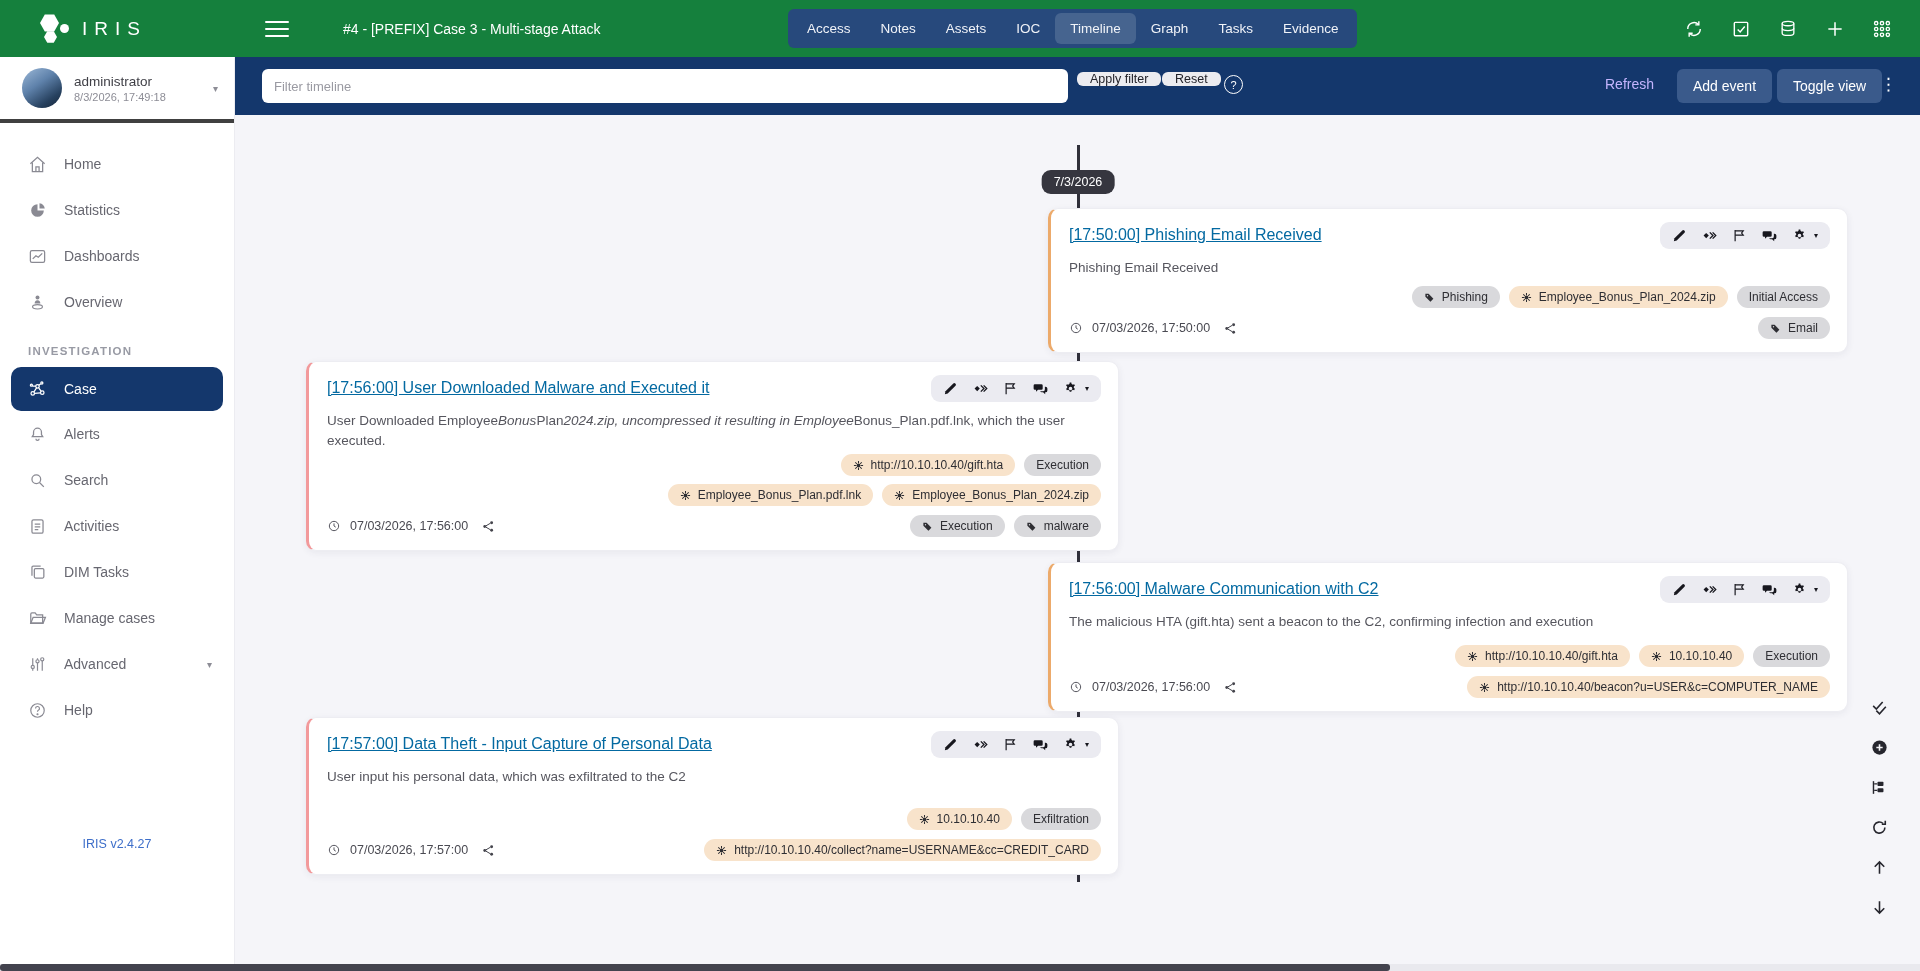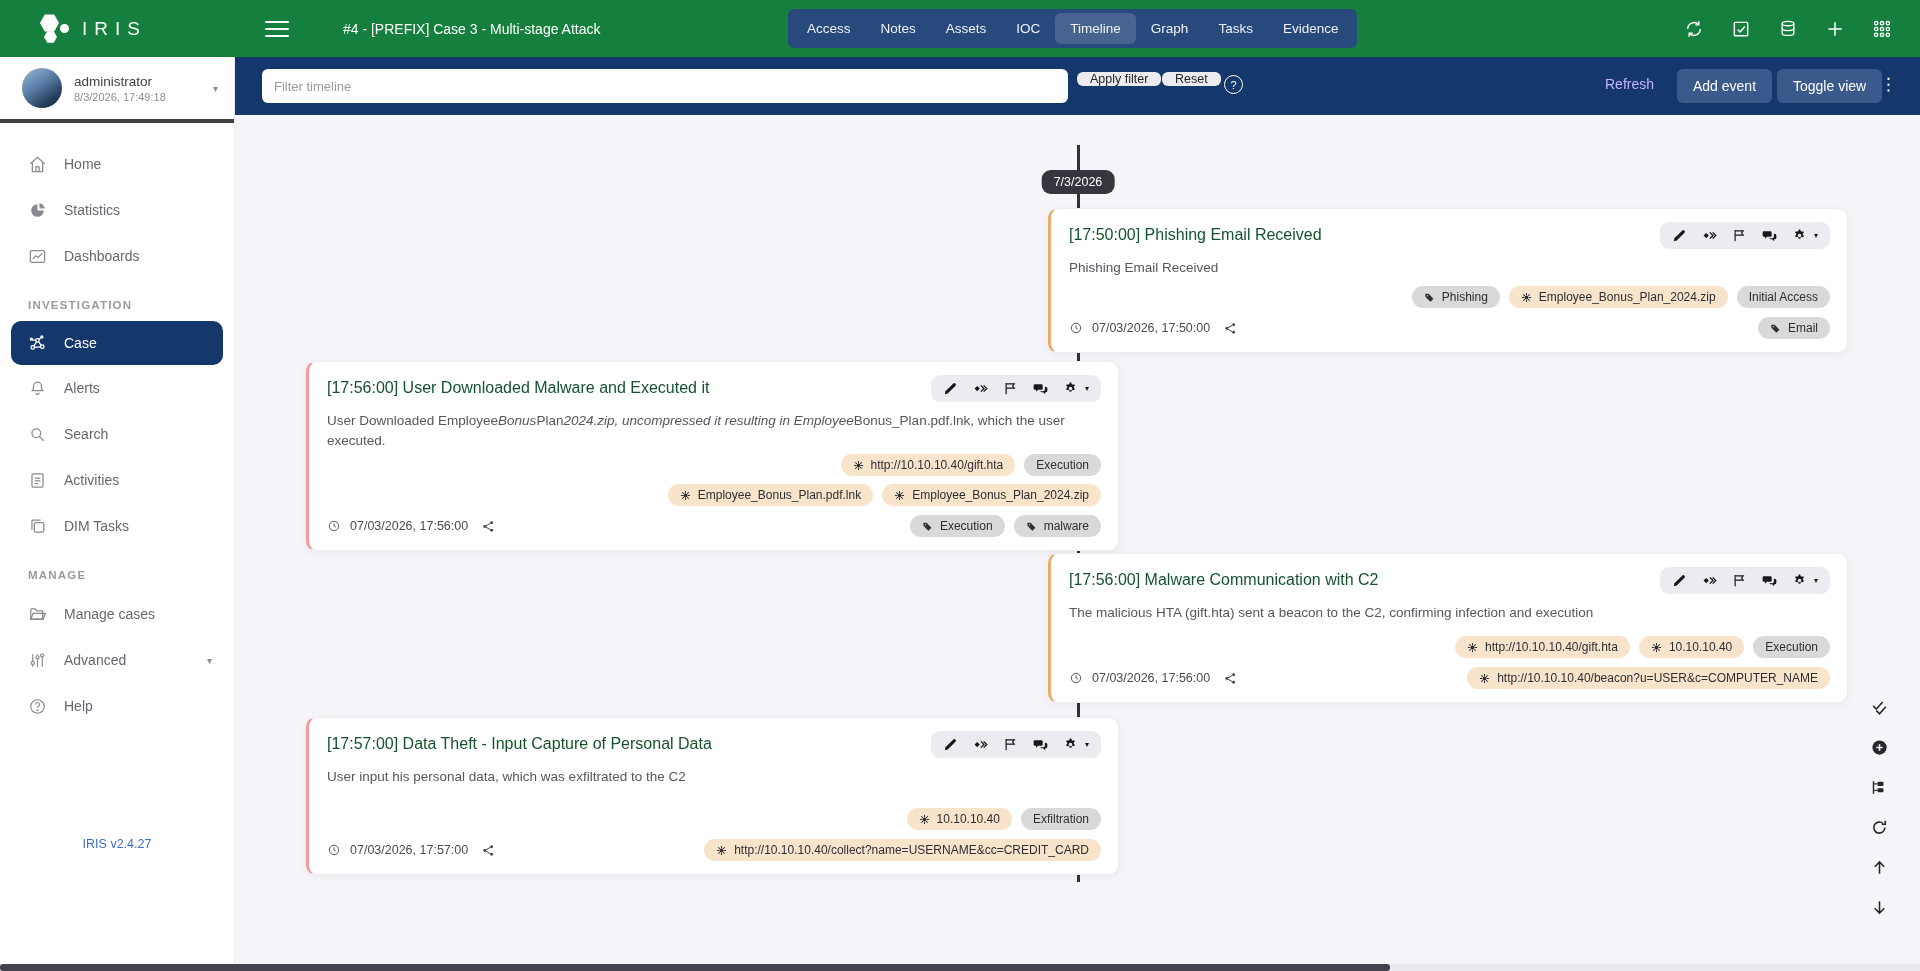--- a/index.html
+++ b/index.html
@@ -56,21 +56,21 @@
   .side-caret{position:absolute;right:22px;color:#8d8d96;font-size:10px;}
   .version-link{position:absolute;left:0;width:234px;text-align:center;top:780px;font-size:12.5px;color:#3d6ec9;cursor:pointer;}
 
   
   .main{position:absolute;left:234px;top:115px;width:1686px;height:856px;background:#f5f5f9;overflow:hidden;padding-left:12px;}
   .tl-line{position:absolute;left:843px;top:30px;width:3px;height:737px;background:#30303a;}
   .date-badge{position:absolute;left:844px;top:55px;transform:translateX(-50%);background:#36363f;color:#fff;font-size:12.5px;padding:5px 12px;border-radius:9px;white-space:nowrap;z-index:3;}
 
   .ev-card{position:absolute;background:#fff;border:1px solid #ededf2;border-radius:10px;box-shadow:0 2px 7px rgba(50,50,90,.07);box-sizing:border-box;padding:13px 17px 13px 18px;display:flex;flex-direction:column;z-index:2;}
   .ev-head{display:flex;justify-content:space-between;align-items:flex-start;}
-  .ev-title{font-size:16px;color:#14532d;padding-top:4px;}
+  .ev-title{font-size:16px;color:#0369a1;padding-top:4px;text-decoration:underline;}
   .ev-actions{display:flex;align-items:center;gap:15px;background:#ebebf1;border-radius:9px;padding:6px 12px;color:#17171e;flex:none;}
   .ev-actions .a-icon{width:15px;height:15px;cursor:pointer;color:#17171e;}
   .ev-actions .a-caret{font-size:8px;color:#17171e;margin-left:-8px;cursor:pointer;}
   .ev-desc{font-size:13.5px;color:#56565e;margin-top:9px;line-height:1.45;}
   .ev-tags{margin-top:auto;display:flex;flex-direction:column;align-items:flex-end;gap:8px;}
   .tag-row{display:flex;gap:9px;align-items:center;}
   .pill{display:inline-flex;align-items:center;gap:7px;padding:4px 12px;border-radius:13px;font-size:12px;color:#2e2e33;white-space:nowrap;cursor:pointer;}
   .pill.tag,.pill.plain{background:#d9d9dc;}
   .pill.ioc{background:#f8e3cb;}
   .pill svg{width:11px;height:11px;flex:none;}
@@ -205,20 +205,30 @@
     </div>
     <div class="side-item">
       <span class="s-icon">
           <svg viewBox="0 0 24 24" fill="none" stroke="currentColor" stroke-width="1.6">
             <rect x="3" y="4.5" width="18" height="15" rx="2"></rect>
             <path d="M6 15l4-4 3 2 5-5"></path>
           </svg>
         </span>
       <span>Dashboards</span>
     </div>
+    <div class="side-item">
+      <span class="s-icon">
+          <svg viewBox="0 0 24 24">
+            <circle cx="12" cy="5.8" r="2.5" fill="currentColor"></circle>
+            <path d="M12 9c-2.6 0-3.6 1.9-3.6 4.2h7.2C15.6 10.9 14.6 9 12 9z" fill="currentColor"></path>
+            <ellipse cx="12" cy="17.5" rx="6.2" ry="2.7" fill="none" stroke="currentColor" stroke-width="1.5"></ellipse>
+          </svg>
+        </span>
+      <span>Overview</span>
+    </div>
 
     <div class="side-header">INVESTIGATION</div>
 
     <div class="side-item active">
       <span class="s-icon">
           <svg viewBox="0 0 24 24" fill="none" stroke="currentColor" stroke-width="1.6">
             <circle cx="6" cy="17" r="2.2"></circle>
             <circle cx="12" cy="8" r="2.2"></circle>
             <circle cx="18" cy="16" r="2.2"></circle>
             <circle cx="17.5" cy="3.8" r="1.3"></circle>
@@ -258,21 +268,20 @@
     <div class="side-item">
       <span class="s-icon">
           <svg viewBox="0 0 24 24" fill="none" stroke="currentColor" stroke-width="1.6">
             <rect x="8" y="7" width="12" height="12" rx="1.5"></rect>
             <path d="M5 16V5.5A1.5 1.5 0 0 1 6.5 4H16"></path>
           </svg>
         </span>
       <span>DIM Tasks</span>
     </div>
 
-    <div class="side-header">MANAGE</div>
 
     <div class="side-item">
       <span class="s-icon">
           <svg viewBox="0 0 24 24" fill="none" stroke="currentColor" stroke-width="1.6">
             <path d="M3.5 18V6.5A1.5 1.5 0 0 1 5 5h4l2 2.5h7.5V18z"></path>
             <path d="M3.5 18l3-7.5H22L19 18z"></path>
           </svg>
         </span>
       <span>Manage cases</span>
     </div>
@@ -505,21 +514,21 @@
                 <svg viewBox="0 0 24 24" fill="currentColor" style="width: 11px; height: 11px;">
                   <path d="M3 4h7l10.5 10.5L14 21 3 10.5z"></path>
                   <circle cx="7.6" cy="8.2" r="1.5" fill="#d9d9dc"></circle>
                 </svg>
               </span>
               <span>malware</span>
             </span>
           </div>
         </div>
       </div>
-      <div class="ev-card" style="left: 814px; top: 438px; width: 800px; height: 150px; border-left: 3px solid rgb(236, 170, 107);">
+      <div class="ev-card" style="left: 814px; top: 447px; width: 800px; height: 150px; border-left: 3px solid rgb(236, 170, 107);">
         <div class="ev-head">
           <div class="ev-title">[17:56:00] Malware Communication with C2</div>
           <div class="ev-actions">
             <span class="a-icon">
               <svg viewBox="0 0 24 24" fill="currentColor">
                 <path d="M3 21l1-4.5L16.5 4a2.2 2.2 0 0 1 3.1 0l.4.4a2.2 2.2 0 0 1 0 3.1L7.5 20z"></path>
               </svg>
             </span>
             <span class="a-icon">
               <svg viewBox="0 0 24 24">

